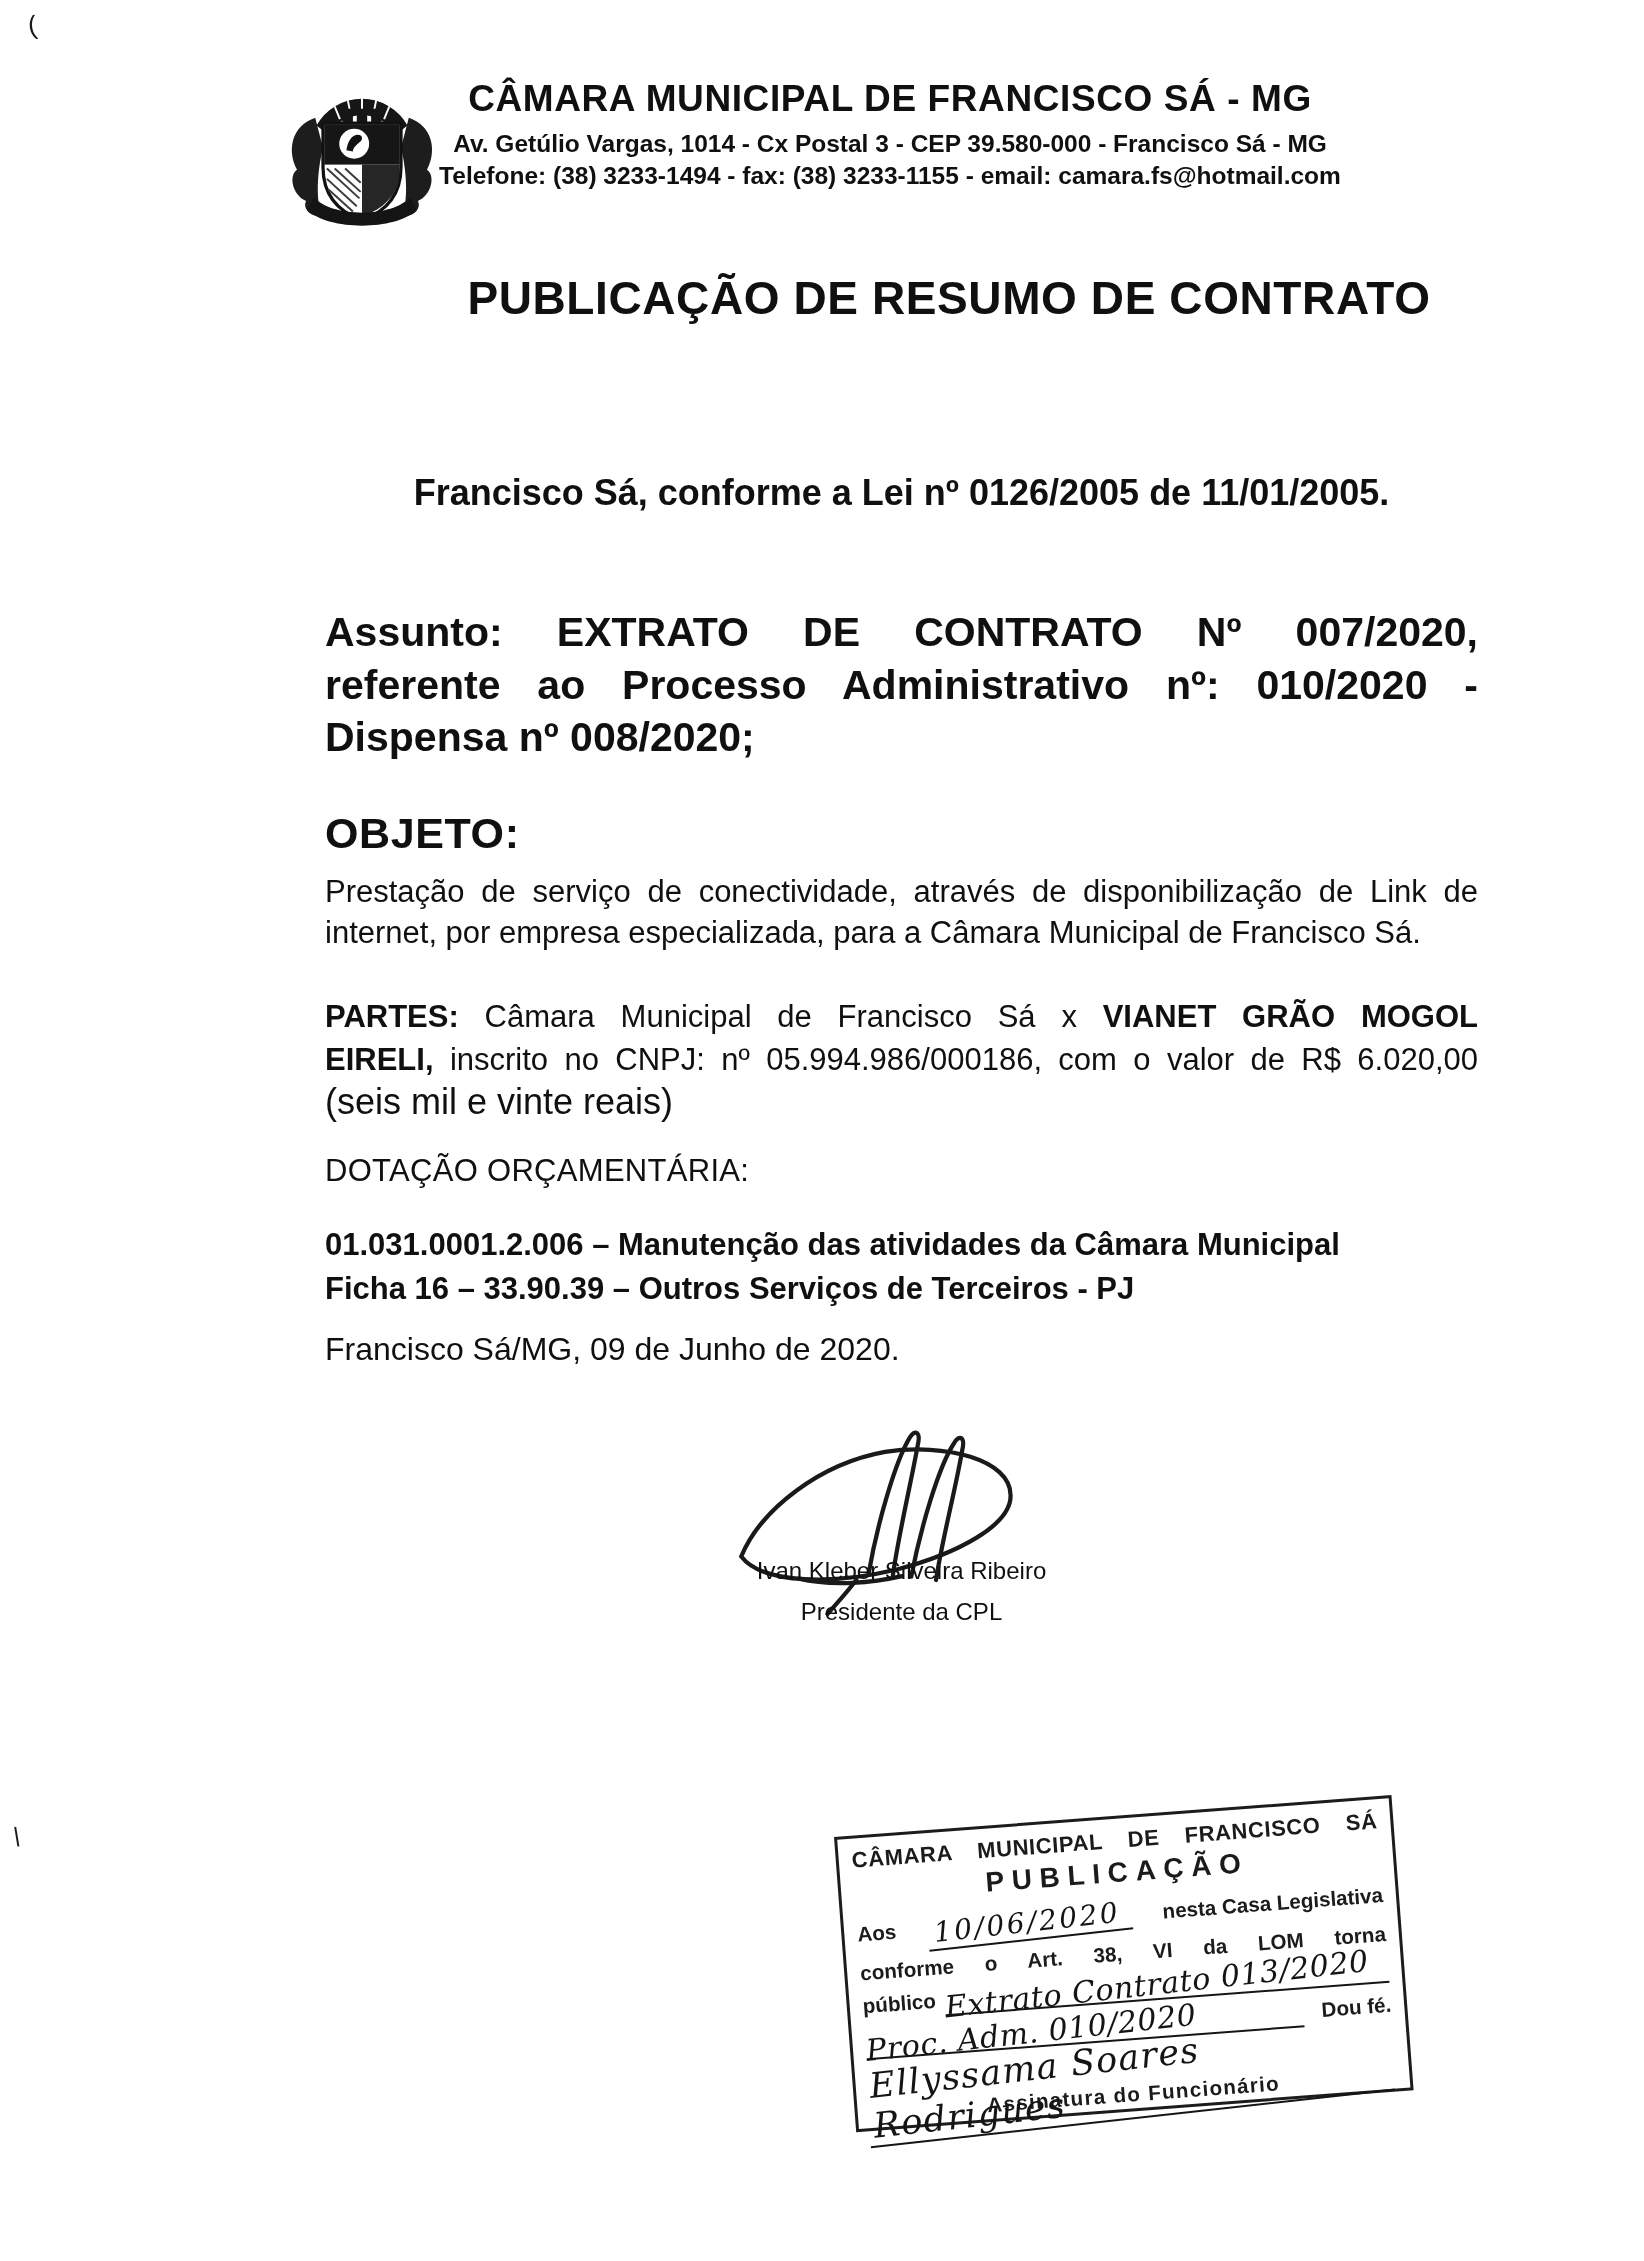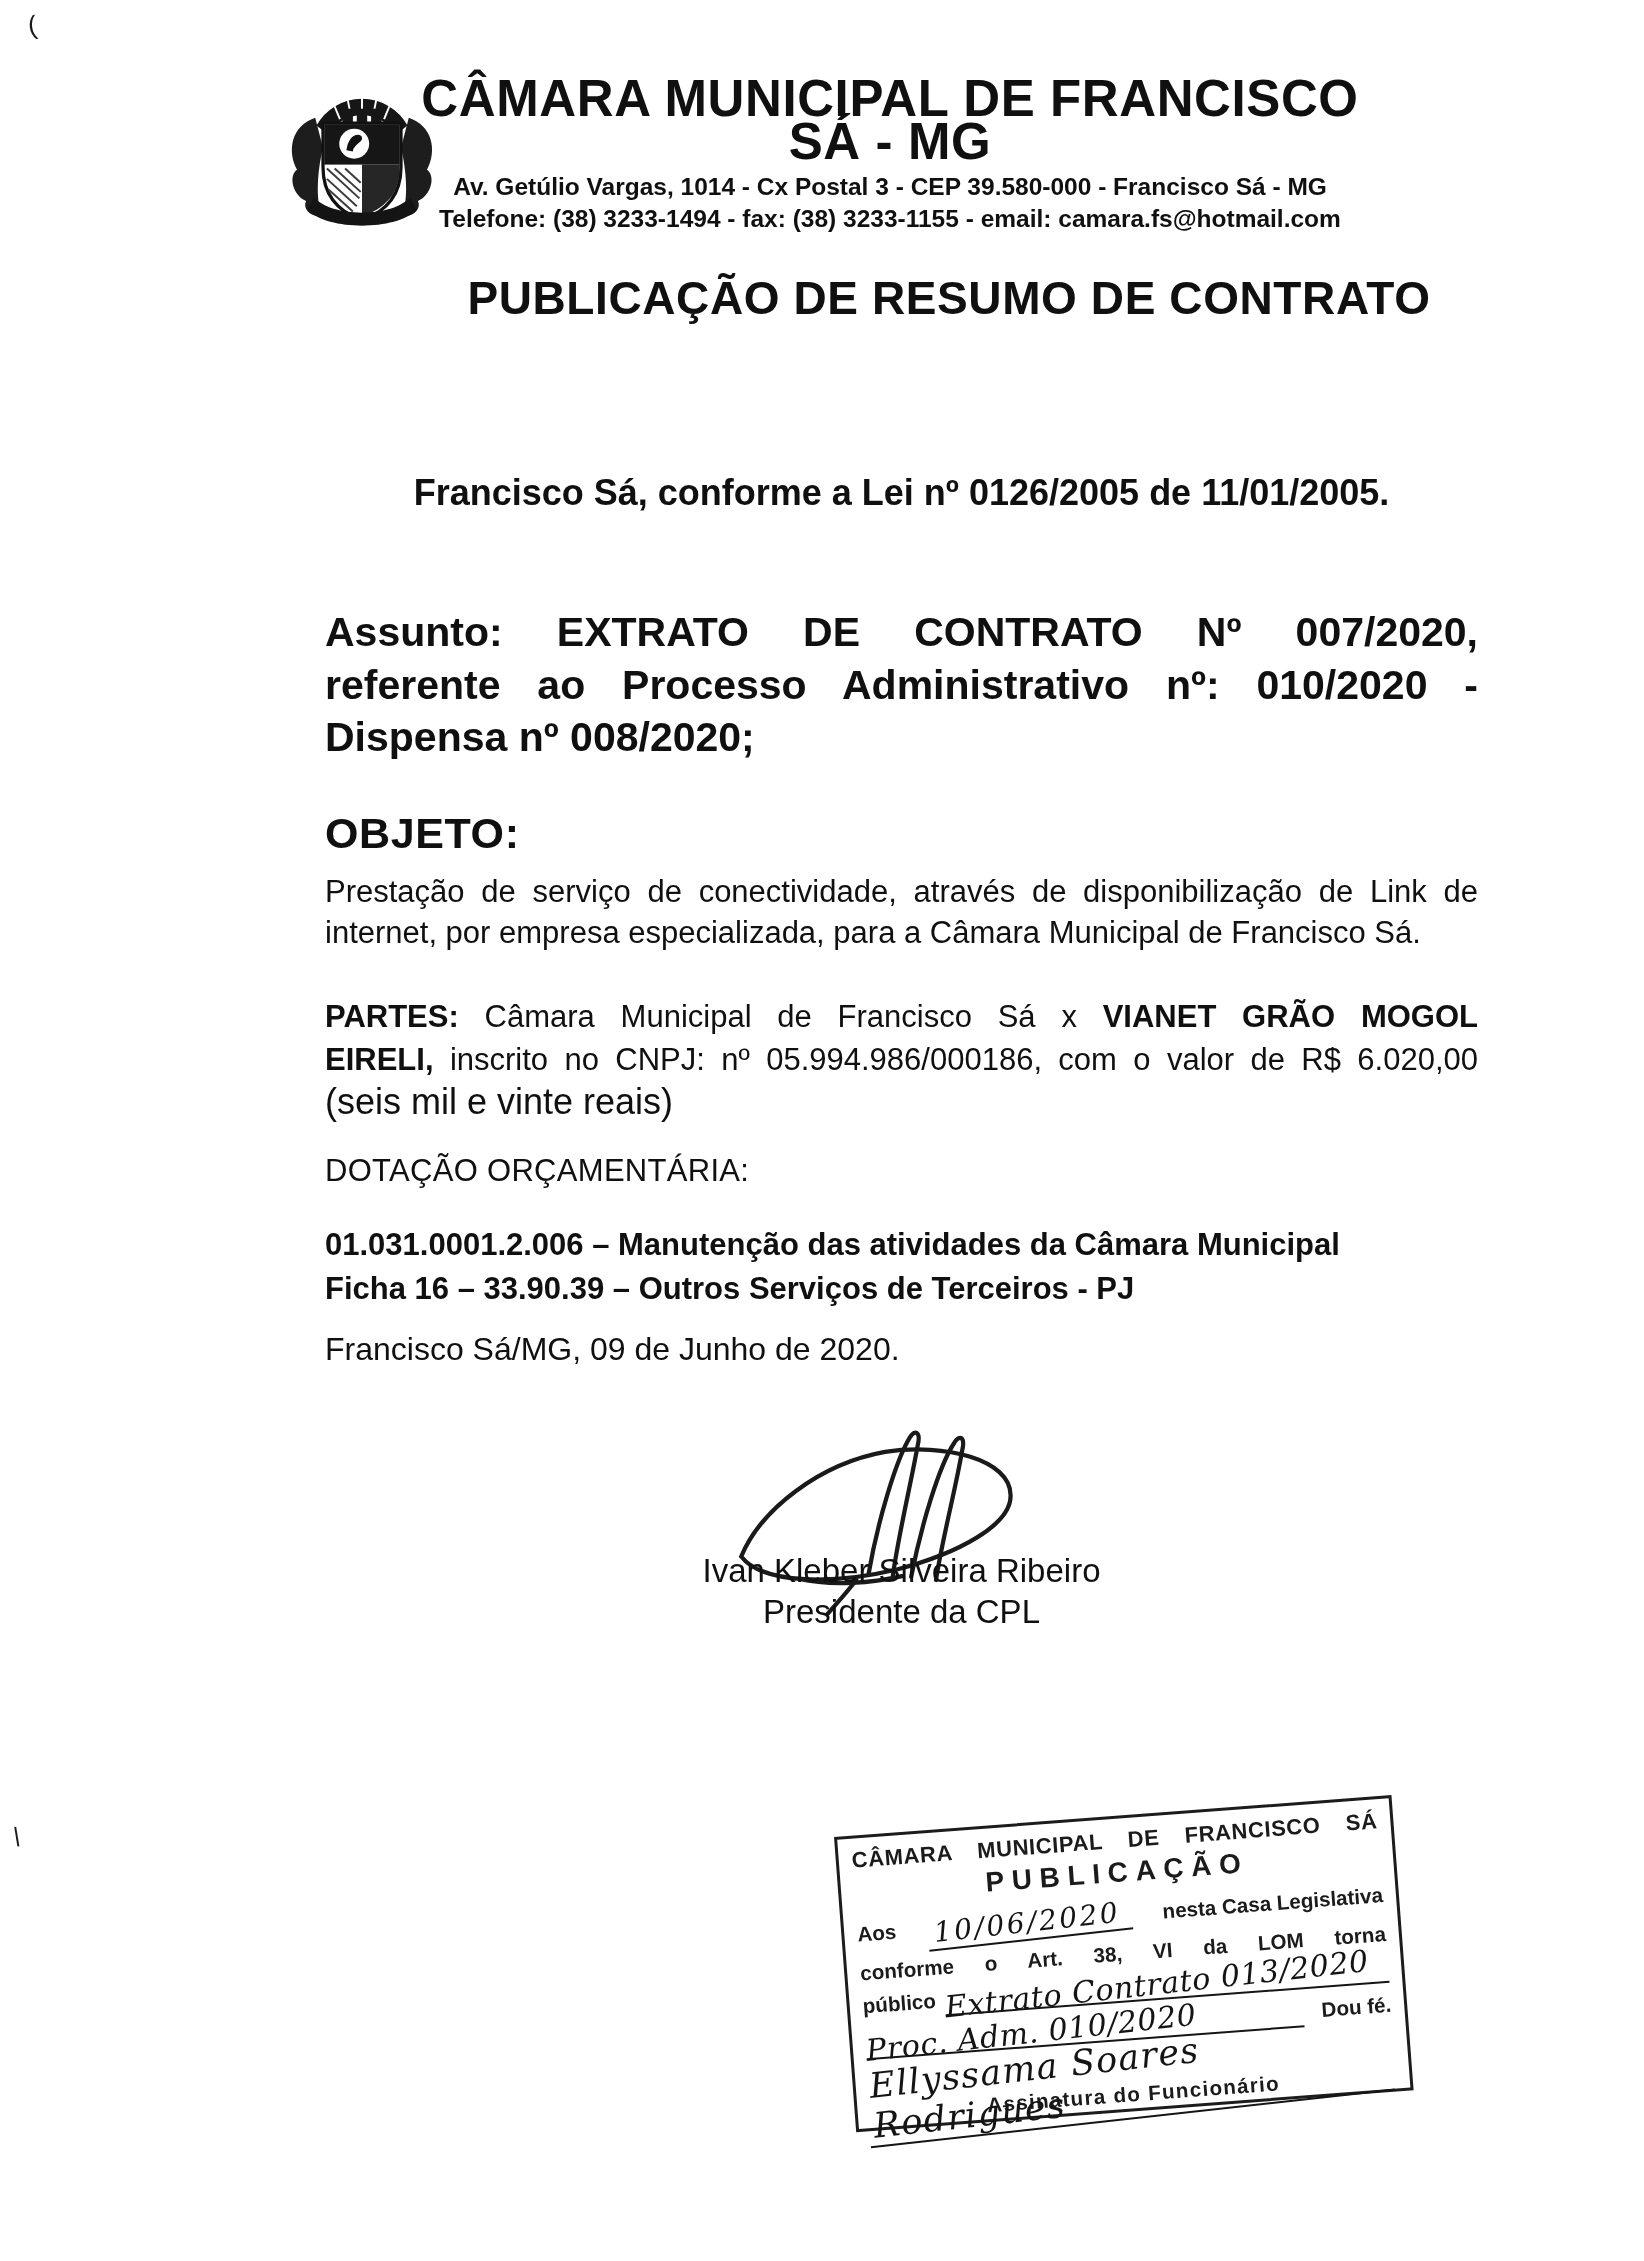--- a/index.html
+++ b/index.html
@@ -13,21 +13,21 @@
   
   .just-all{text-align:justify;text-align-last:justify;}
 
   
   .mark-tl{left:28px;top:10.3px;font-size:26px;transform:rotate(-8deg);color:#1a1a1a;}
   .mark-le{left:13px;top:1822px;font-size:26px;transform:rotate(6deg);color:#1a1a1a;}
 
   
   .logo{left:277px;top:71px;width:170px;height:156px;}
   .lh-text{left:397px;top:77px;width:986px;text-align:center;}
-  .lh-org{font-size:51px;font-weight:bold;letter-spacing:0.6px;line-height:43px;}
+  .lh-org{font-size:37px;font-weight:bold;letter-spacing:0.6px;line-height:43px;}
   .lh-addr{font-size:24.5px;font-weight:bold;margin-top:10.3px;line-height:28px;}
   .lh-contact{font-size:24.5px;font-weight:bold;margin-top:3.9px;line-height:28px;}
 
   .doc-title{left:387px;top:271px;width:1124px;text-align:center;font-size:46px;font-weight:bold;letter-spacing:0.6px;}
 
   .intro{left:325px;top:419px;width:1153px;text-align:center;font-size:36px;font-weight:bold;line-height:49px;}
 
   .subject{left:325px;top:606px;width:1153px;font-size:41px;font-weight:bold;line-height:53px;}
   .subject-last{left:325px;top:711px;width:1153px;font-size:41px;font-weight:bold;line-height:53px;}
 
@@ -37,21 +37,21 @@
 
   .partes{left:325px;top:995px;width:1153px;font-size:31px;line-height:43px;}
   .partes-last{left:325px;top:1080px;width:1153px;font-size:36px;line-height:43px;}
 
   .budget-h{left:325px;top:1153px;font-size:31px;letter-spacing:0.3px;}
   .budget-l{left:325px;top:1223px;font-size:31px;font-weight:bold;line-height:44px;white-space:nowrap;}
 
   .dateline{left:325px;top:1331px;font-size:32px;}
 
   .sig-svg{left:702px;top:1425px;width:353px;height:191px;}
-  .sig-text{left:325px;top:1550px;width:1153px;text-align:center;font-size:33px;line-height:41px;}
+  .sig-text{left:325px;top:1550px;width:1153px;text-align:center;font-size:24px;line-height:41px;}
 
   
   .stamp{
     left:834px;top:1837px;width:559px;height:296px;box-sizing:border-box;
     border:3.2px solid #1c1c1c;transform:rotate(-4.3deg);transform-origin:0 0;
     padding:6.4px 13px;color:#1b1b1b;
   }
   .st-r1{font-size:22px;font-weight:bold;text-align:justify;text-align-last:justify;letter-spacing:0.6px;margin-top:2.6px;}
   .st-r2{font-size:28px;font-weight:bold;text-align:center;letter-spacing:7.7px;margin-top:2.6px;}
   .st-row{display:flex;align-items:baseline;justify-content:space-between;font-size:20.6px;font-weight:bold;}

